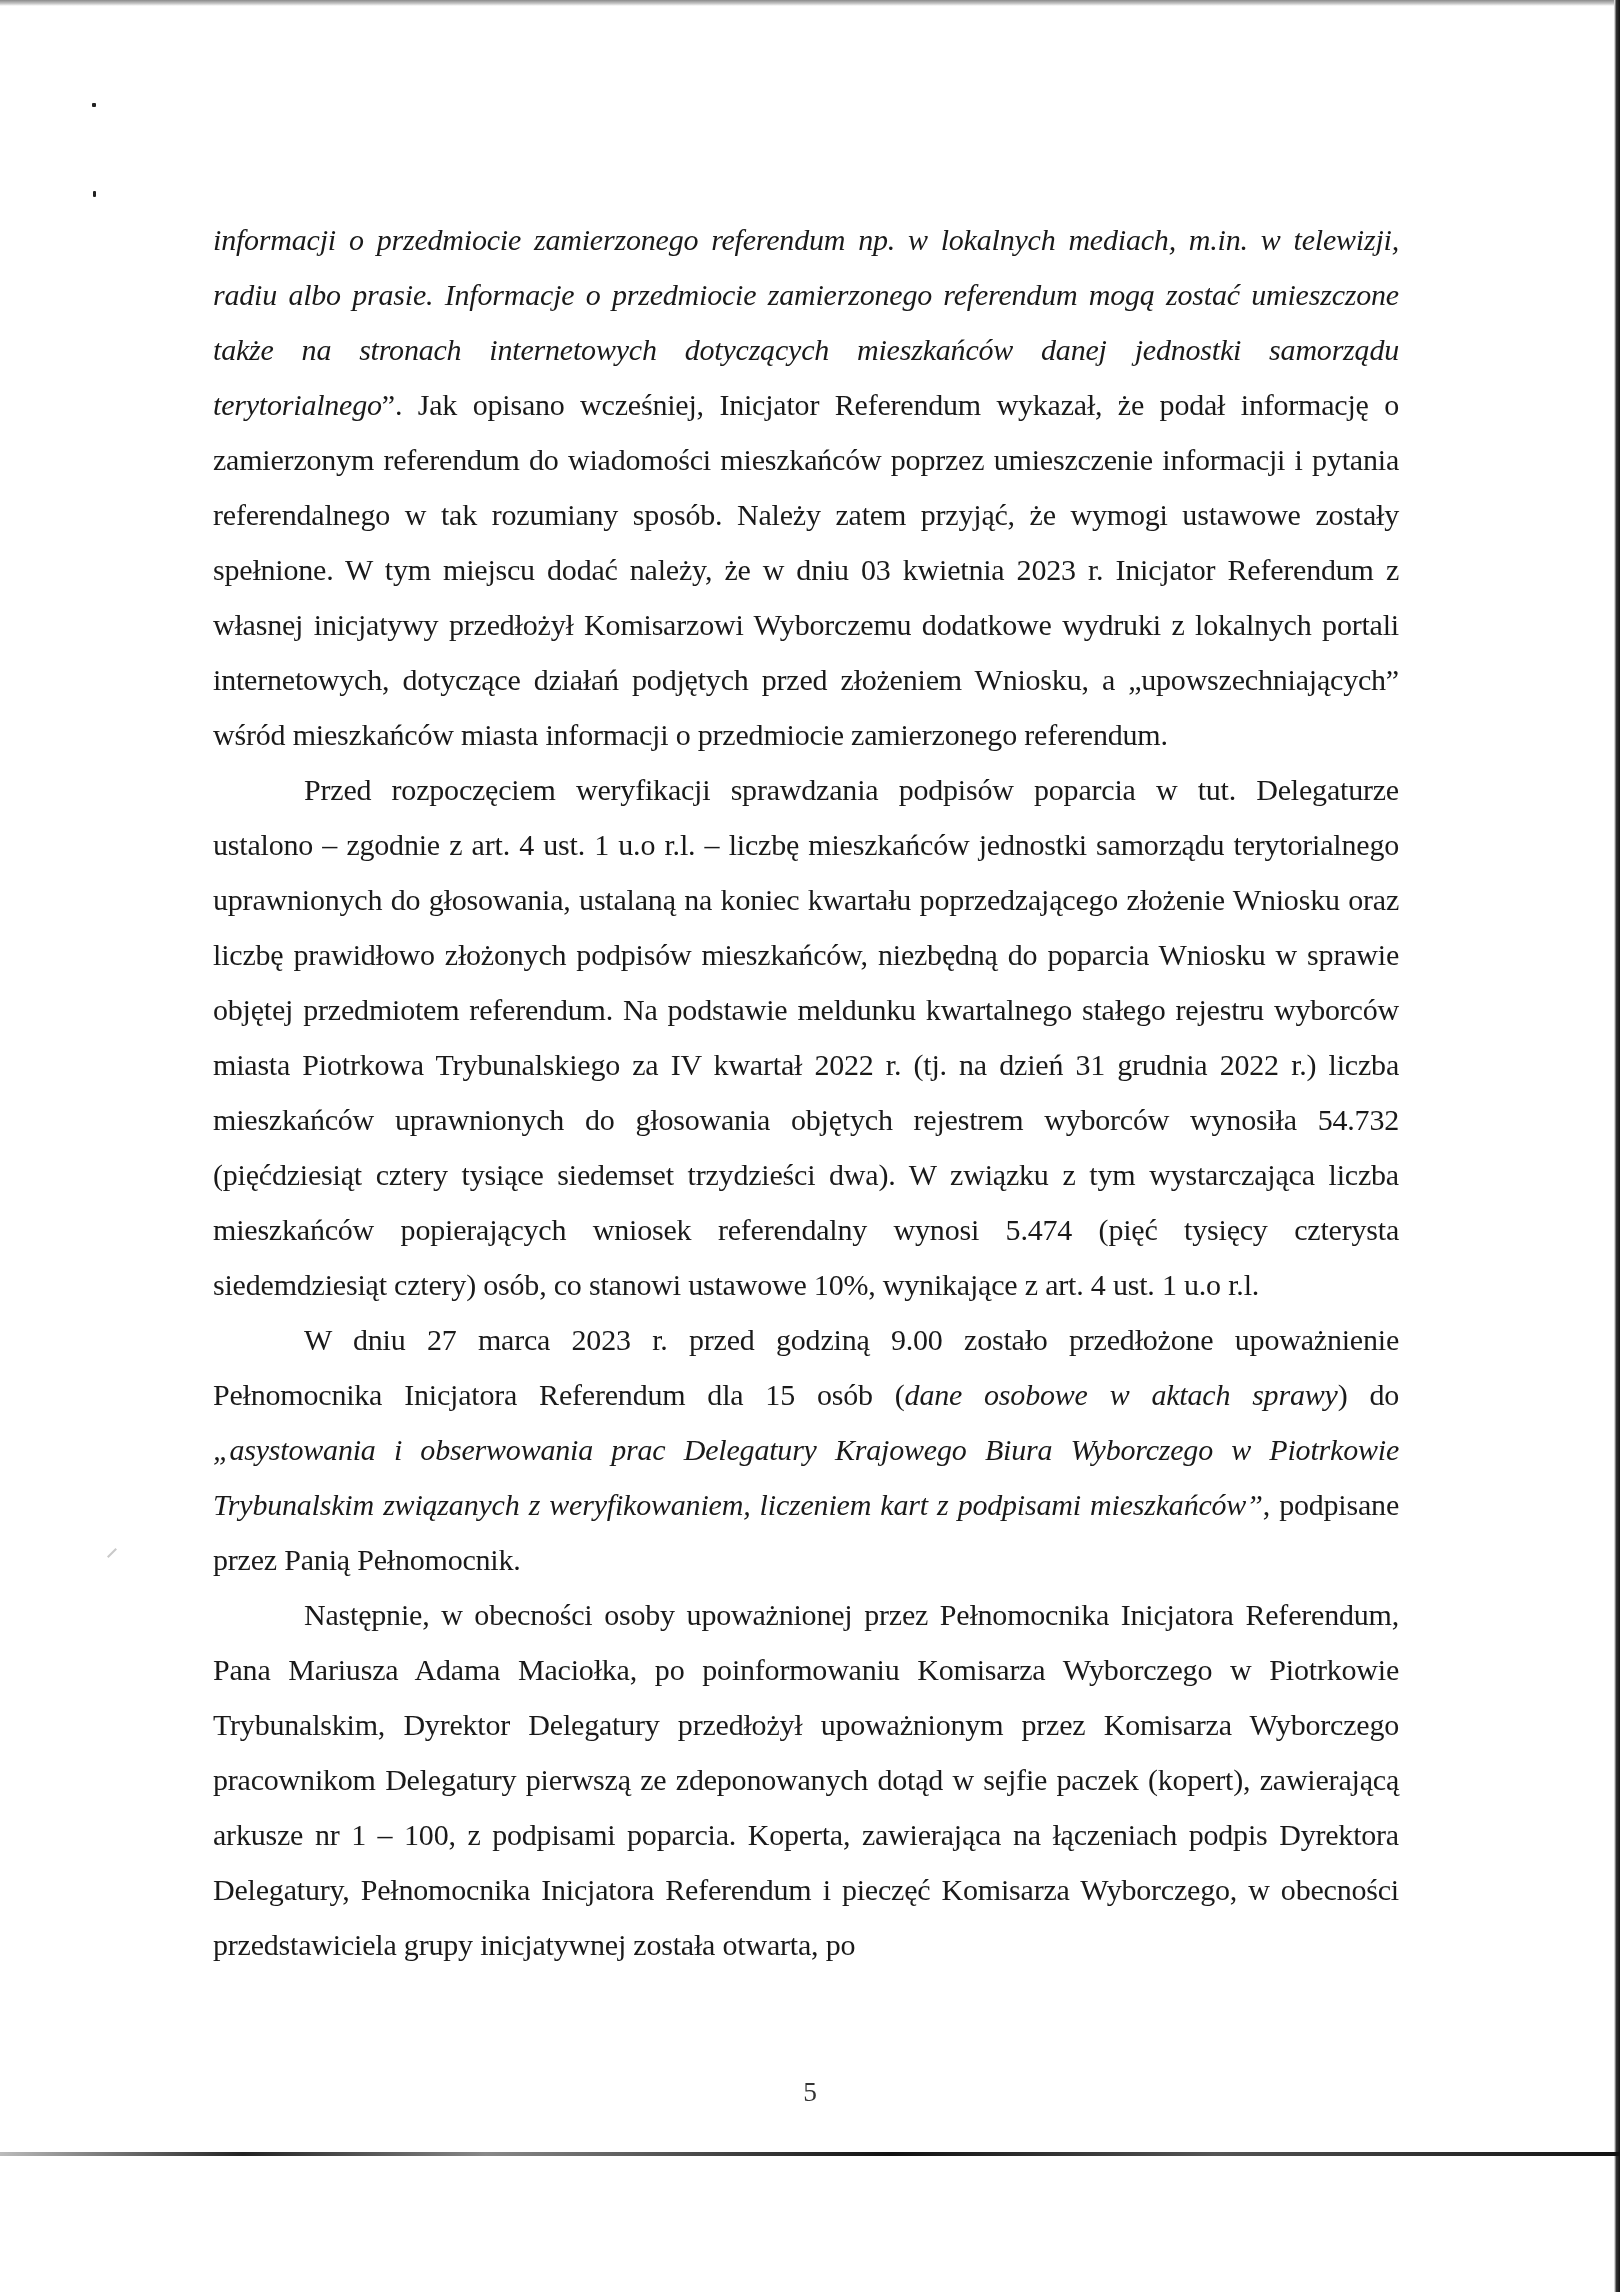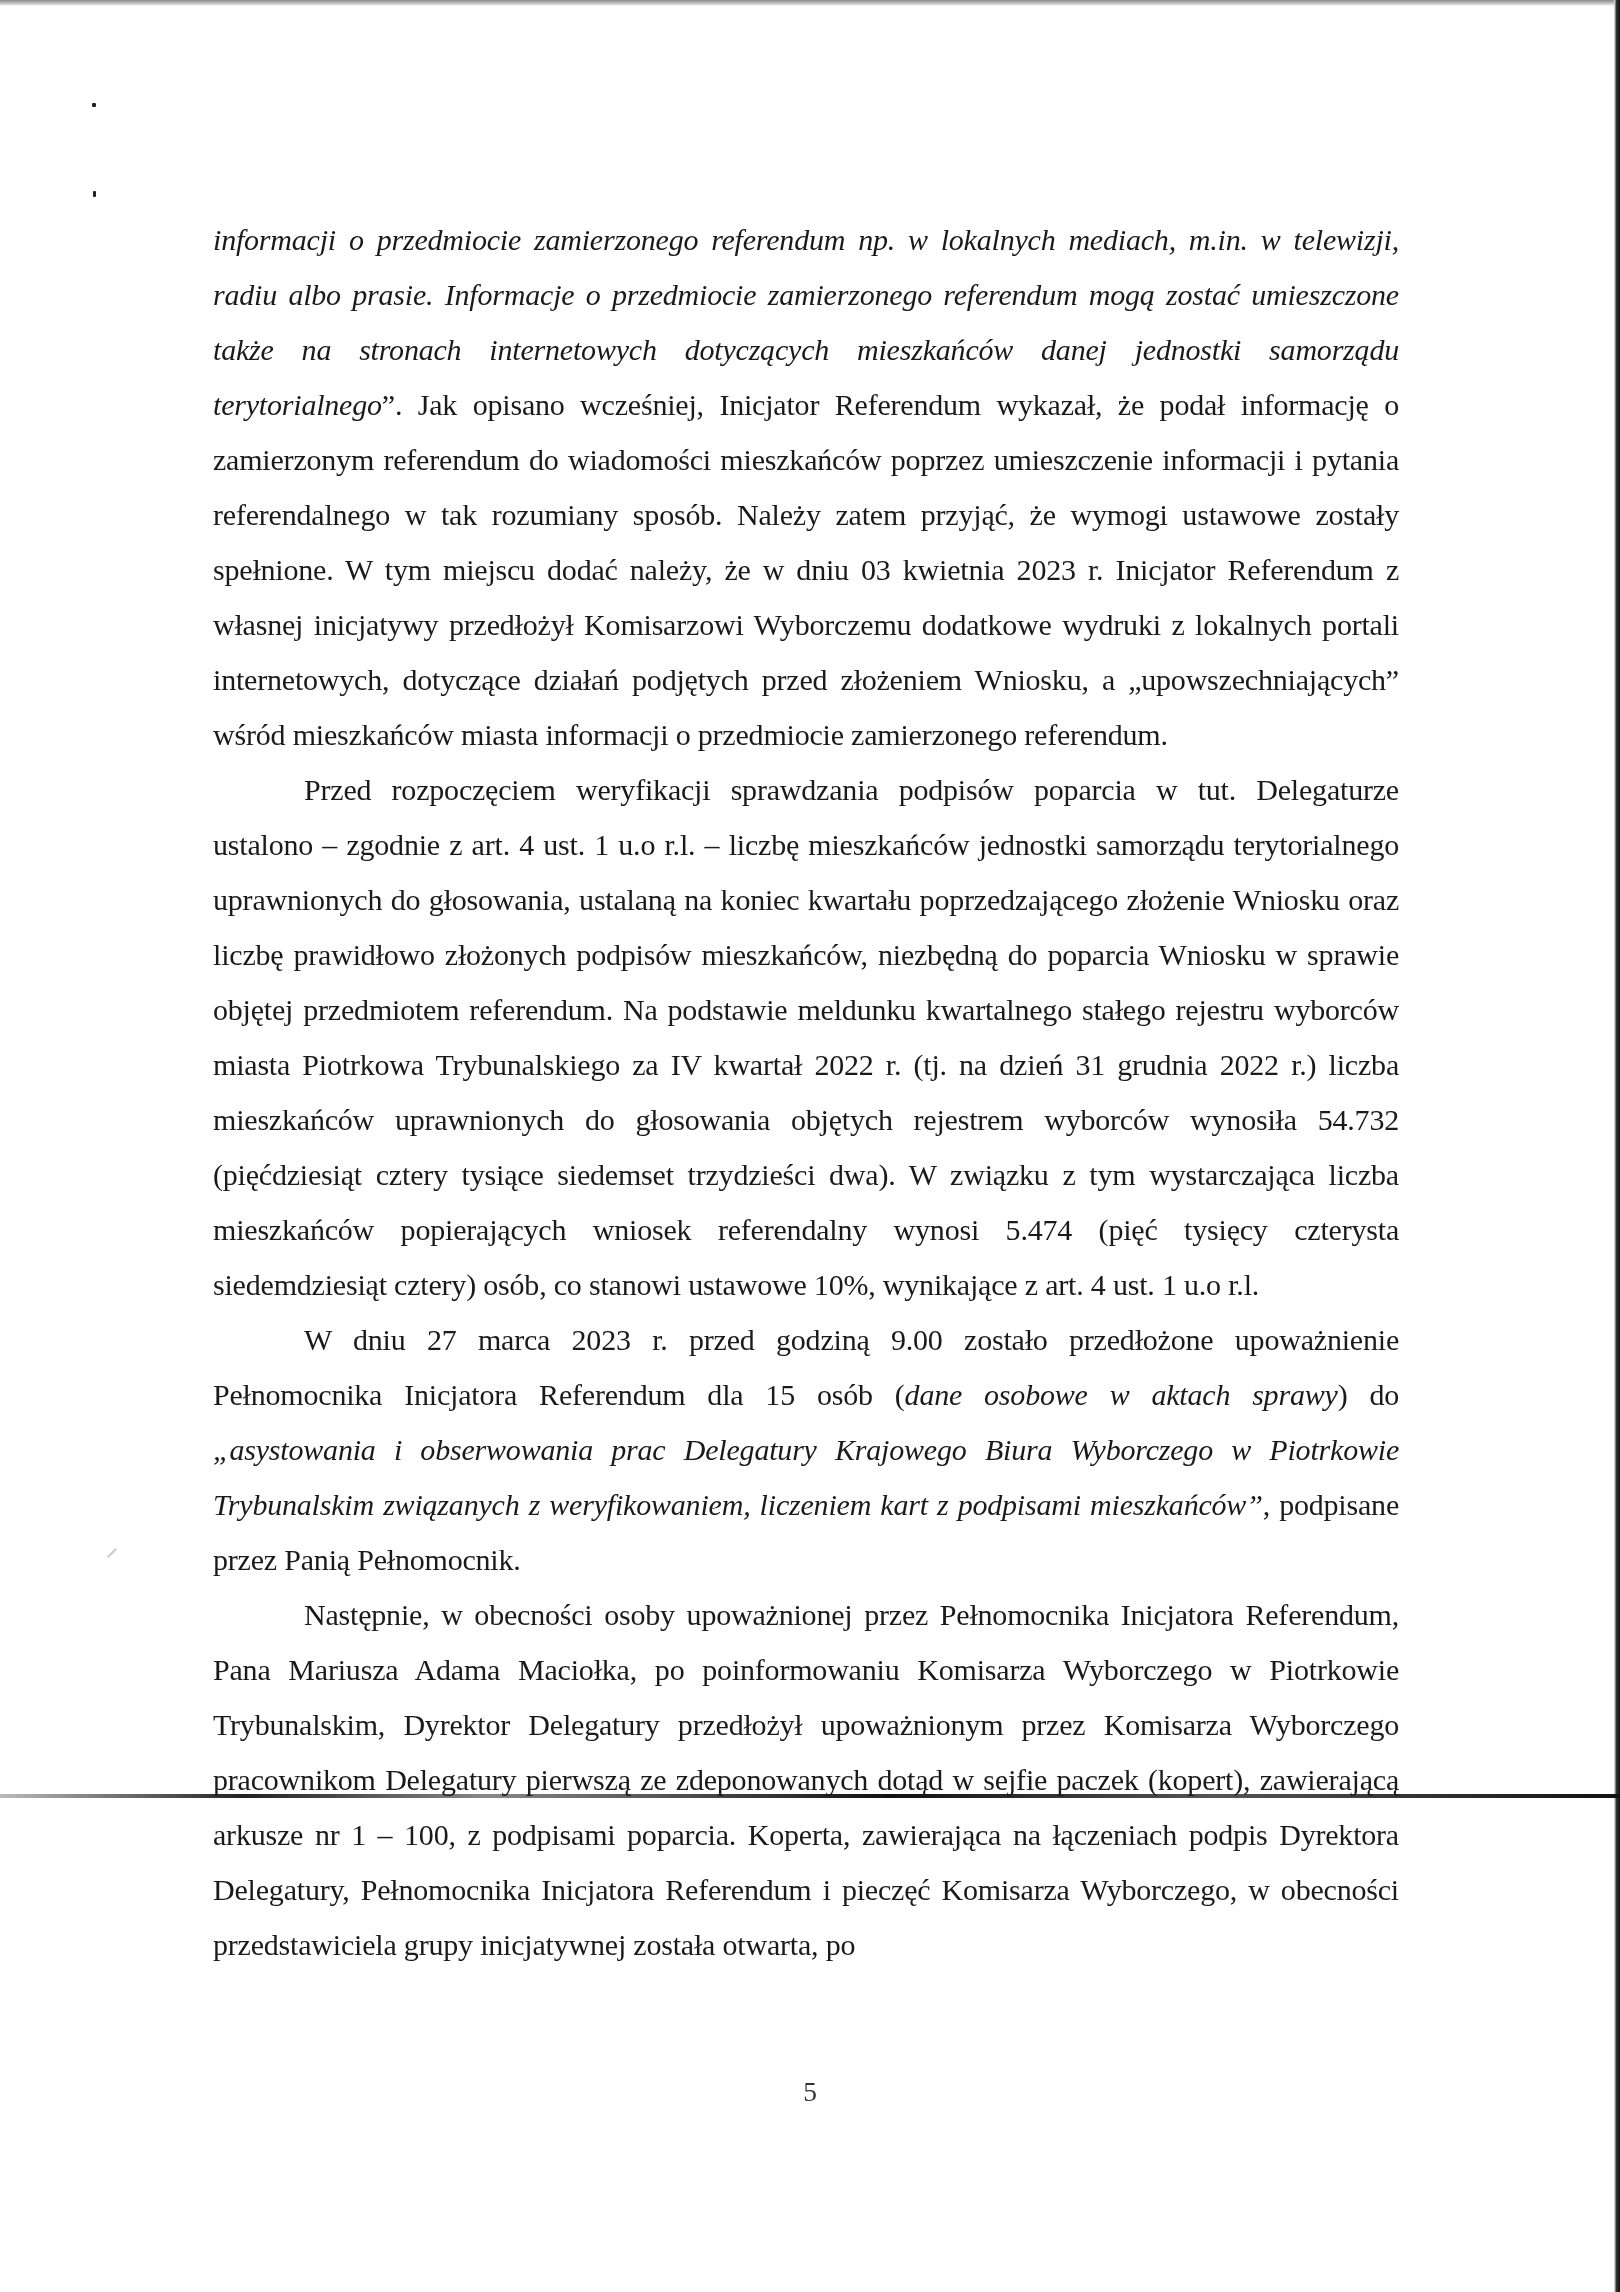--- a/index.html
+++ b/index.html
@@ -1,18 +1,18 @@
 <!DOCTYPE html>
 <html><head>
 <meta charset="utf-8">
 <style>
   html, body { margin: 0; padding: 0; background: #ffffff; }
   body { width: 1620px; height: 2293px; position: relative; overflow: hidden; }
   .page {
-    position: absolute; left: 0; top: 0; width: 1620px; height: 1798px;
+    position: absolute; left: 0; top: 0; width: 1620px; height: 2156px;
     background: #ffffff;
   }
   .top-edge {
     position: absolute; left: 0; top: 0; width: 1620px; height: 5.9px;
     background: linear-gradient(to bottom, #8a8a8a 0%, #c8c8c8 60%, #ffffff 100%);
   }
   .right-edge {
     position: absolute; right: 0; top: 0; width: 5.9px; height: 2293px;
     background: linear-gradient(to right, #ffffff 0%, #333 40%, #111 100%);
   }

